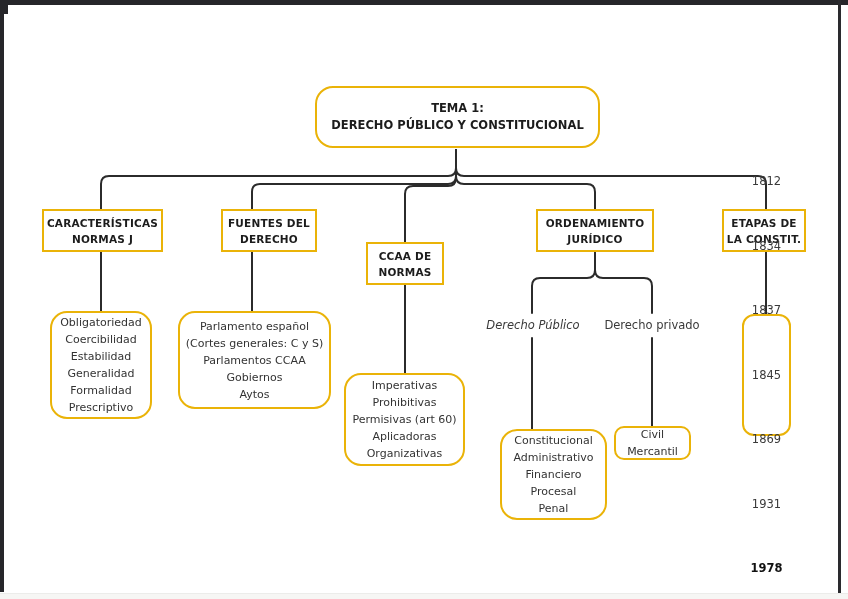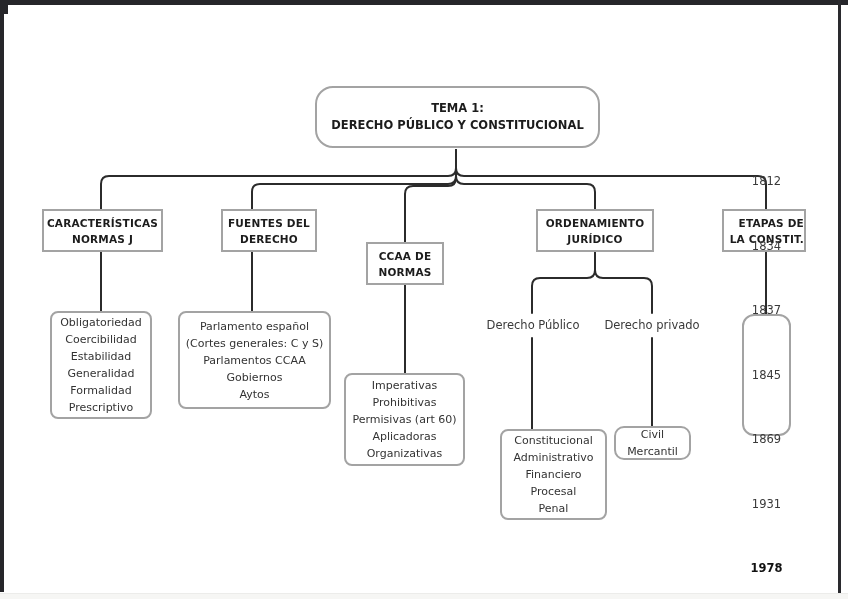--- a/index.html
+++ b/index.html
@@ -12,36 +12,36 @@
   
   .frame-top{position:absolute;left:0;top:0;width:848px;height:5px;background:#26262a;}
   .frame-left{position:absolute;left:0;top:0;width:4px;height:592px;background:#26262a;}
   .frame-left-corner{position:absolute;left:0;top:0;width:8px;height:14px;background:#26262a;}
   .frame-right{position:absolute;left:838px;top:0;width:3px;height:599px;background:#2a2a2e;}
   .frame-bottom{position:absolute;left:0;top:593px;width:848px;height:6px;background:#f6f6f4;border-top:1px solid #ececea;}
 
   svg.connectors{position:absolute;left:0;top:0;}
 
   .node{
-    position:absolute;background:#ffffff;border:2px solid #a3a3a3;
+    position:absolute;background:#ffffff;border:2px solid #eab308;
     display:flex;flex-direction:column;justify-content:center;align-items:center;
     text-align:center;box-sizing:border-box;
   }
   .node .ln{display:block;width:100%;}
 
   .title-node{
     border-width:2.5px;border-radius:18px;
     font-weight:bold;font-size:11.5px;line-height:17px;color:#1c1c1c;
   }
   .header-node{
     border-width:2.5px;border-radius:0;
     font-weight:bold;font-size:10.5px;line-height:16px;letter-spacing:.2px;color:#1c1c1c;
   }
   .leaf-node{
-    border-width:2px;border-radius:8px;
+    border-width:2px;border-radius:17px;
     font-weight:normal;font-size:11px;line-height:17px;color:#333333;
   }
   .years-node{
     border-radius:12px;font-size:11.5px;line-height:16.5px;color:#3a3a3a;gap:48px;
   }
   .years-node .bold{font-weight:bold;color:#111111;}
   .float-label{
     position:absolute;text-align:center;font-size:11.5px;color:#3a3a3a;
     line-height:16px;
   }
@@ -91,21 +91,21 @@
     <span class="ln">DERECHO</span>
   </div>
   <div class="node header-node" style="left:366px;top:242px;width:78px;height:43px;">
     <span class="ln">CCAA DE</span>
     <span class="ln">NORMAS</span>
   </div>
   <div class="node header-node" style="left:536px;top:209px;width:118px;height:43px;">
     <span class="ln">ORDENAMIENTO</span>
     <span class="ln">JURÍDICO</span>
   </div>
-  <div class="node header-node" style="left:722px;top:209px;width:84px;height:43px;text-align:right;">
+  <div class="node header-node" style="left:722px;top:209px;width:84px;height:43px;">
     <span class="ln">ETAPAS DE</span>
     <span class="ln">LA CONSTIT.</span>
   </div>
 
   <div class="node leaf-node" style="left:50px;top:311px;width:102px;height:108px;">
     <span class="ln">Obligatoriedad</span>
     <span class="ln">Coercibilidad</span>
     <span class="ln">Estabilidad</span>
     <span class="ln">Generalidad</span>
     <span class="ln">Formalidad</span>
@@ -121,21 +121,21 @@
   </div>
 
   <div class="node leaf-node" style="left:344px;top:373px;width:121px;height:93px;">
     <span class="ln">Imperativas</span>
     <span class="ln">Prohibitivas</span>
     <span class="ln">Permisivas (art 60)</span>
     <span class="ln">Aplicadoras</span>
     <span class="ln">Organizativas</span>
   </div>
 
-  <div class="float-label" style="left:478px;top:317px;width:110px;">Derecho Público</div>
+  <div class="float-label" style="left:478px;top:317px;width:110px;font-style:italic;">Derecho Público</div>
   <div class="float-label" style="left:597px;top:317px;width:110px;">Derecho privado</div>
 
   <div class="node leaf-node" style="left:468px;top:429px;width:107px;height:91px;margin-left:32px;">
     <span class="ln">Constitucional</span>
     <span class="ln">Administrativo</span>
     <span class="ln">Financiero</span>
     <span class="ln">Procesal</span>
     <span class="ln">Penal</span>
   </div>
 

